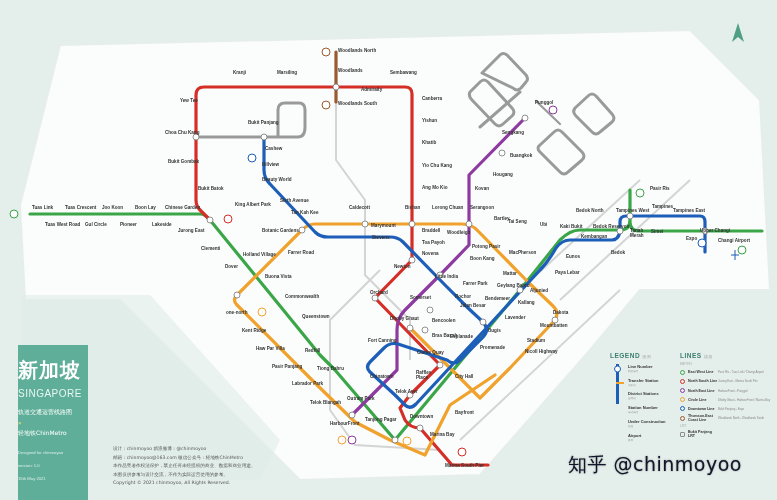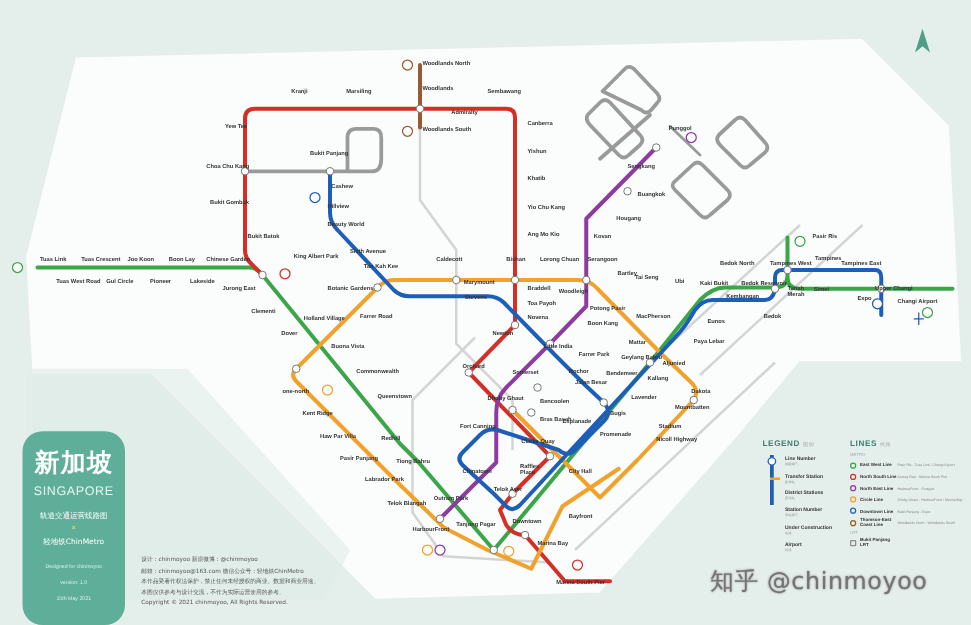--- a/index.html
+++ b/index.html
@@ -1,28 +1,28 @@
 <!DOCTYPE html>
 <html><head>
 <meta charset="utf-8">
 <style>
   html,body{margin:0;padding:0;}
   body{width:777px;height:500px;overflow:hidden;background:#e9f1ee;font-family:"Liberation Sans",sans-serif;position:relative;}
   #map{position:absolute;left:0;top:0;width:777px;height:500px;}
   .stn{font-family:"Liberation Sans",sans-serif;font-size:4.6px;font-weight:bold;fill:#333;}
-  .panel{position:absolute;left:18px;top:345px;width:82px;height:155px;background:#5fae99;color:#fff;text-align:center;border-radius:16px;}
+  .panel{position:absolute;left:18px;top:345px;width:70px;height:155px;background:#5fae99;color:#fff;text-align:left;}
   .panel .zh{font-size:20px;font-weight:bold;margin-top:12px;letter-spacing:1px;font-family:"DejaVu Sans",sans-serif;}
   .panel .en{font-size:10px;margin-top:4px;color:#e8f6f1;letter-spacing:0.5px;}
   .panel .sub1{font-size:6px;margin-top:9px;font-family:"DejaVu Sans",sans-serif;}
   .panel .x{font-size:6px;margin-top:3px;color:#f5e36a;}
   .panel .sub2{font-size:6px;margin-top:3px;font-family:"DejaVu Sans",sans-serif;}
   .panel .meta{font-size:4.2px;margin-top:12px;color:#d9efe8;}
   .panel .meta2{font-size:4.2px;margin-top:8px;color:#d9efe8;}
   .credits{position:absolute;left:113px;top:445px;font-size:4.6px;color:#555;line-height:8.5px;font-family:"DejaVu Sans",sans-serif;}
-  .watermark{position:absolute;left:568px;top:452px;font-size:19px;color:#737373;font-family:"DejaVu Sans",sans-serif;text-shadow:0 0 1px #999,0 0 2px #aaa;letter-spacing:0.5px;}
+  .watermark{position:absolute;left:568px;top:452px;font-size:19px;color:#0f172a;font-family:"DejaVu Sans",sans-serif;text-shadow:0 0 1px #999,0 0 2px #aaa;letter-spacing:0.5px;}
   .north{position:absolute;left:731px;top:22px;}
   .legend{position:absolute;left:610px;top:352px;width:60px;font-size:4px;color:#333;}
   .legend .hd{font-size:6.5px;color:#3a7f6e;font-weight:bold;letter-spacing:0.5px;}
   .legend .row{margin-top:4.8px;padding-left:18px;position:relative;font-weight:bold;}
   .legend .row small{display:block;font-weight:normal;color:#999;font-size:2.6px;}
   .lines{position:absolute;left:680px;top:352px;width:95px;font-size:3.6px;color:#333;}
   .lines .hd{font-size:6.5px;color:#3a7f6e;font-weight:bold;letter-spacing:0.5px;}
   .lines .grp{font-size:3.4px;color:#aaa;margin-top:3px;}
   .lines .ln{display:flex;align-items:center;margin-top:3.2px;height:6px;}
   .lines .dot{width:5px;height:5px;border-radius:50%;border:1.2px solid;box-sizing:border-box;margin-right:3px;flex:none;}

